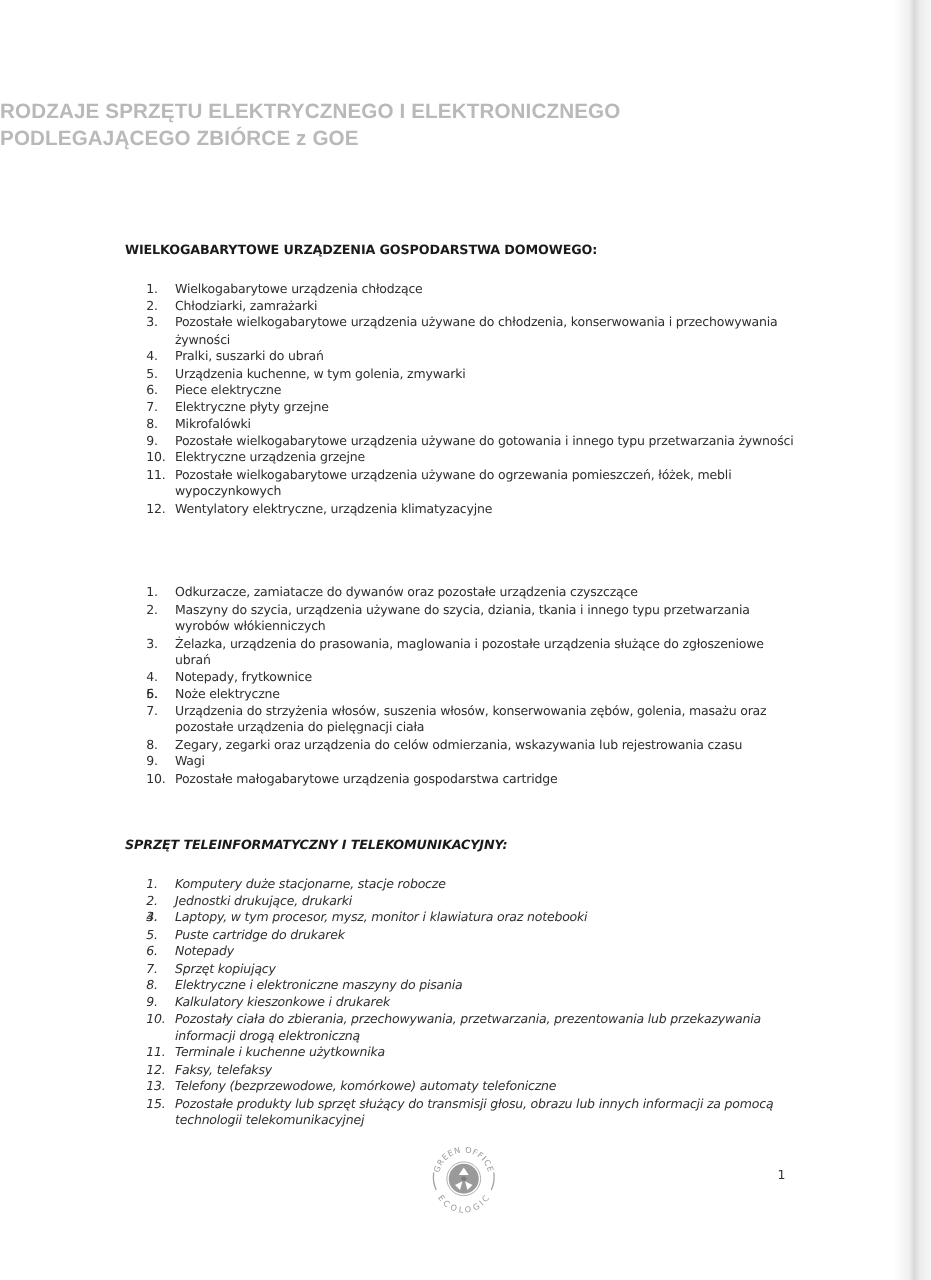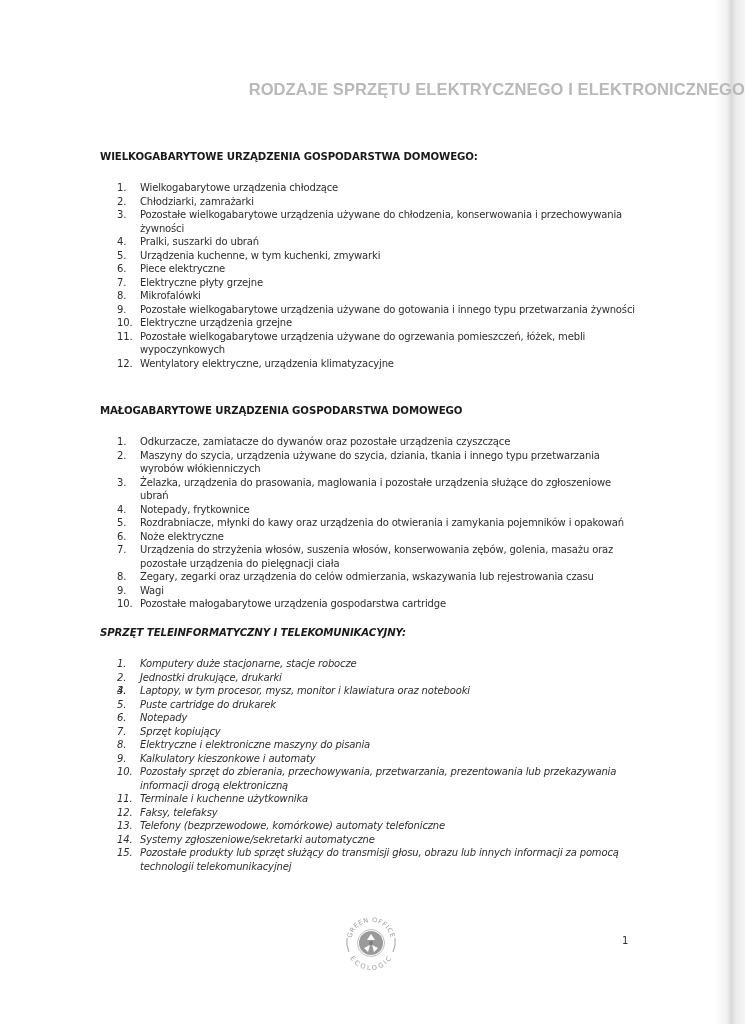--- a/index.html
+++ b/index.html
@@ -8,26 +8,26 @@
     background: #ffffff;
     font-family: "DejaVu Sans", "Liberation Sans", sans-serif;
     color: #2a2a2a;
   }
   .paper-edge {
     position: absolute; top: 0; right: 0; width: 30px; height: 1024px;
     background: linear-gradient(to right, #ffffff 0%, #f0f0f0 40%, #d9d9d9 55%, #ececec 70%, #f6f6f6 100%);
   }
   .title {
     position: absolute; left: 0; width: 745px; top: 78px;
-    text-align: right; color: #b9b9b9;
+    text-align: left; color: #b9b9b9;
     font-size: 16.5px; font-weight: bold; line-height: 22px; letter-spacing: 0.1px;
     font-family: "Liberation Sans", sans-serif;
   }
   .title .line { display: block; }
-  .section { position: absolute; left: 100px; width: 540px; }
+  .section { position: absolute; left: 100px; width: 540px; margin-top: 44px; }
   .section h2 {
     margin: 0; font-size: 10.2px; font-weight: bold; color: #1a1a1a;
     font-family: "DejaVu Sans", sans-serif; letter-spacing: -0.1px;
   }
   ol.items { list-style: none; margin: 0; padding: 0; }
   ol.items li {
     position: relative; padding-left: 40px;
     font-size: 10px; line-height: 13.5px; color: #2e2e2e;
     font-family: "DejaVu Sans", sans-serif; letter-spacing: -0.15px;
   }
@@ -46,73 +46,72 @@
     font-family: "DejaVu Sans", sans-serif;
   }
 </style>
 </head>
 <body>
 
 <div class="paper-edge"></div>
 
 <div class="title">
   <span class="line">RODZAJE SPRZĘTU ELEKTRYCZNEGO I ELEKTRONICZNEGO</span>
+  <span class="line">PODLEGAJĄCEGO ZBIÓRCE z GOE</span>
 </div>
 
 <div class="section" id="sec1">
   <h2>WIELKOGABARYTOWE URZĄDZENIA GOSPODARSTWA DOMOWEGO:</h2>
   <ol class="items">
       <li><span class="num">1.</span><span>Wielkogabarytowe urządzenia chłodzące</span></li>
       <li><span class="num">2.</span><span>Chłodziarki, zamrażarki</span></li>
       <li><span class="num">3.</span><span>Pozostałe wielkogabarytowe urządzenia używane do chłodzenia, konserwowania i przechowywania żywności</span></li>
       <li><span class="num">4.</span><span>Pralki, suszarki do ubrań</span></li>
-      <li><span class="num">5.</span><span>Urządzenia kuchenne, w tym kuchenki, zmywarki</span></li>
+      <li><span class="num">5.</span><span>Urządzenia kuchenne, w tym golenia, zmywarki</span></li>
       <li><span class="num">6.</span><span>Piece elektryczne</span></li>
       <li><span class="num">7.</span><span>Elektryczne płyty grzejne</span></li>
       <li><span class="num">8.</span><span>Mikrofalówki</span></li>
       <li><span class="num">9.</span><span>Pozostałe wielkogabarytowe urządzenia używane do gotowania i innego typu przetwarzania żywności</span></li>
       <li><span class="num">10.</span><span>Elektryczne urządzenia grzejne</span></li>
       <li><span class="num">11.</span><span>Pozostałe wielkogabarytowe urządzenia używane do ogrzewania pomieszczeń, łóżek, mebli wypoczynkowych</span></li>
       <li><span class="num">12.</span><span>Wentylatory elektryczne, urządzenia klimatyzacyjne</span></li>
     </ol>
 </div>
 
 <div class="section" id="sec2">
-  <h2>MAŁOGABARYTOWE URZĄDZENIA GOSPODARSTWA DOMOWEGO</h2>
   <ol class="items">
       <li><span class="num">1.</span><span>Odkurzacze, zamiatacze do dywanów oraz pozostałe urządzenia czyszczące</span></li>
       <li><span class="num">2.</span><span>Maszyny do szycia, urządzenia używane do szycia, dziania, tkania i innego typu przetwarzania wyrobów włókienniczych</span></li>
       <li><span class="num">3.</span><span>Żelazka, urządzenia do prasowania, maglowania i pozostałe urządzenia służące do zgłoszeniowe ubrań</span></li>
       <li><span class="num">4.</span><span>Notepady, frytkownice</span></li>
-      <li><span class="num">5.</span><span>Rozdrabniacze, młynki do kawy oraz urządzenia do otwierania i zamykania pojemników i opakowań</span></li>
+      <li><span class="num">5.</span></li>
       <li><span class="num">6.</span><span>Noże elektryczne</span></li>
       <li><span class="num">7.</span><span>Urządzenia do strzyżenia włosów, suszenia włosów, konserwowania zębów, golenia, masażu oraz pozostałe urządzenia do pielęgnacji ciała</span></li>
       <li><span class="num">8.</span><span>Zegary, zegarki oraz urządzenia do celów odmierzania, wskazywania lub rejestrowania czasu</span></li>
       <li><span class="num">9.</span><span>Wagi</span></li>
       <li><span class="num">10.</span><span>Pozostałe małogabarytowe urządzenia gospodarstwa cartridge</span></li>
     </ol>
 </div>
 
 <div class="section" id="sec3">
   <h2>SPRZĘT TELEINFORMATYCZNY I TELEKOMUNIKACYJNY:</h2>
   <ol class="items">
       <li><span class="num">1.</span><span>Komputery duże stacjonarne, stacje robocze</span></li>
       <li><span class="num">2.</span><span>Jednostki drukujące, drukarki</span></li>
       <li><span class="num">3.</span></li>
       <li><span class="num">4.</span><span>Laptopy, w tym procesor, mysz, monitor i klawiatura oraz notebooki</span></li>
       <li><span class="num">5.</span><span>Puste cartridge do drukarek</span></li>
       <li><span class="num">6.</span><span>Notepady</span></li>
       <li><span class="num">7.</span><span>Sprzęt kopiujący</span></li>
       <li><span class="num">8.</span><span>Elektryczne i elektroniczne maszyny do pisania</span></li>
-      <li><span class="num">9.</span><span>Kalkulatory kieszonkowe i automaty</span></li>
-      <li><span class="num">10.</span><span>Pozostały sprzęt do zbierania, przechowywania, przetwarzania, prezentowania lub przekazywania informacji drogą elektroniczną</span></li>
+      <li><span class="num">9.</span><span>Kalkulatory kieszonkowe i drukarek</span></li>
+      <li><span class="num">10.</span><span>Pozostały ciała do zbierania, przechowywania, przetwarzania, prezentowania lub przekazywania informacji drogą elektroniczną</span></li>
       <li><span class="num">11.</span><span>Terminale i kuchenne użytkownika</span></li>
       <li><span class="num">12.</span><span>Faksy, telefaksy</span></li>
       <li><span class="num">13.</span><span>Telefony (bezprzewodowe, komórkowe) automaty telefoniczne</span></li>
-      <li><span class="num">14.</span><span>Systemy zgłoszeniowe/sekretarki automatyczne</span></li>
       <li><span class="num">15.</span><span>Pozostałe produkty lub sprzęt służący do transmisji głosu, obrazu lub innych informacji za pomocą technologii telekomunikacyjnej</span></li>
     </ol>
 </div>
 
 <div class="logo">
   <svg width="60" height="60" viewBox="0 0 60 60">
     <defs>
       <path id="arcTop" d="M 10 30 A 20 20 0 0 1 50 30"></path>
       <path id="arcBot" d="M 12 34 A 18 18 0 0 0 48 34"></path>
     </defs>

